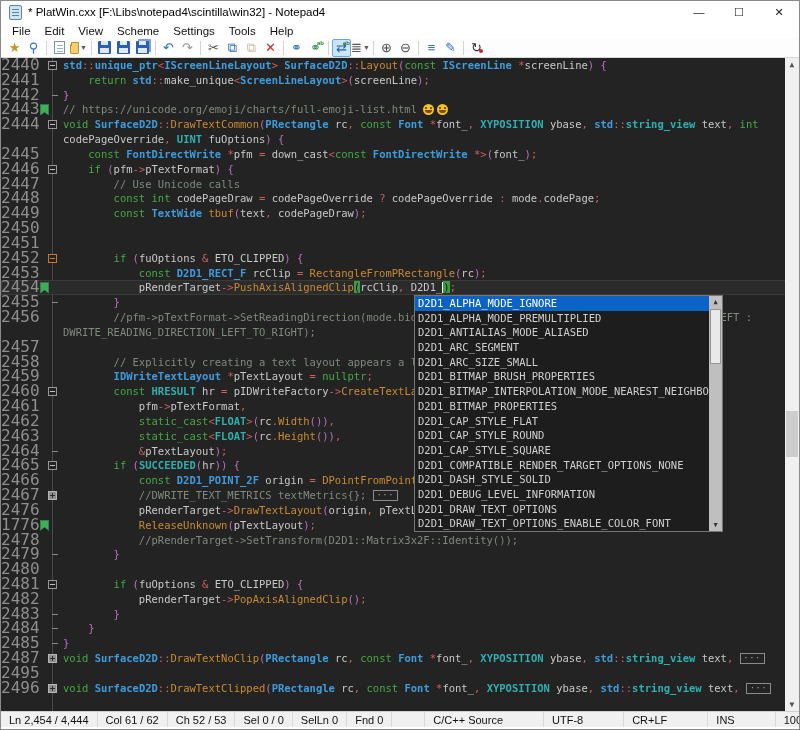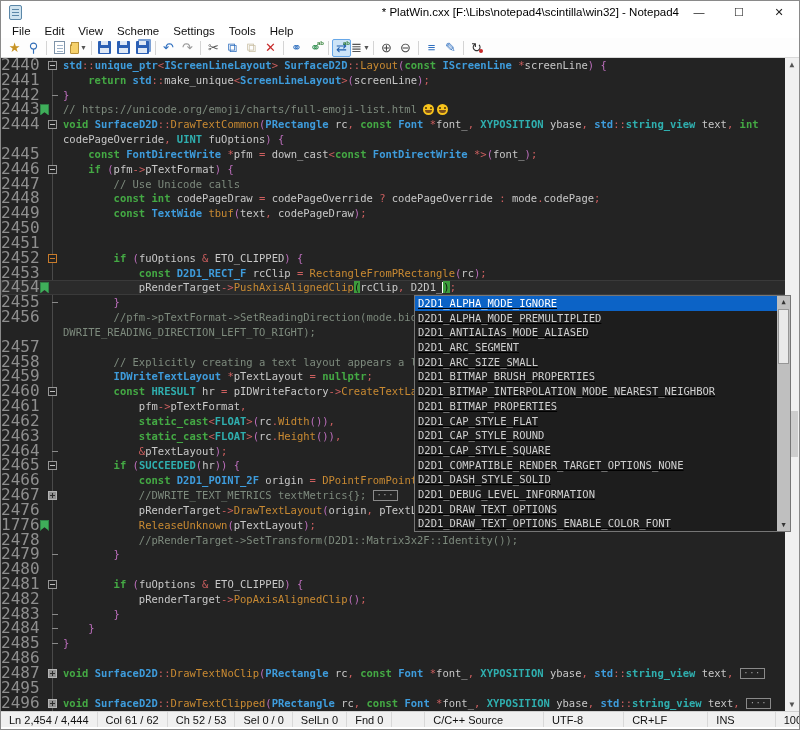--- a/index.html
+++ b/index.html
@@ -1,20 +1,20 @@
 <!DOCTYPE html>
 <html><head>
 <meta charset="utf-8">
 <style>
   html,body{margin:0;padding:0;background:#444;}
   *{box-sizing:border-box;}
   .window{width:800px;height:730px;background:#fff;border:1px solid #8a8a8a;position:relative;
           font-family:"Liberation Sans",sans-serif;overflow:hidden;}
   
-  .titlebar{height:22px;display:flex;align-items:center;background:#fff;color:#000;font-size:11.5px;text-align:right;}
+  .titlebar{height:22px;display:flex;align-items:center;background:#fff;color:#000;font-size:11.5px;}
   .appicon{width:13px;height:15px;margin:0 6px 0 8px;background:#cfe3ef;border:1px solid #5b87a8;border-radius:2px;position:relative;flex:0 0 auto;}
   .appicon::after{content:"";position:absolute;left:2px;top:3px;width:7px;height:1px;background:#5b87a8;box-shadow:0 3px 0 #5b87a8,0 6px 0 #5b87a8;}
   .titletext{flex:1;white-space:nowrap;overflow:hidden;}
   .wbtns{display:flex;height:100%;}
   .wbtn{width:40px;height:100%;display:flex;align-items:center;justify-content:center;font-size:11px;color:#222;}
   
   .menubar{height:15px;display:flex;align-items:center;background:#fff;font-size:11.5px;color:#111;padding-left:4px;}
   .menuitem{padding:0 7px;height:100%;display:flex;align-items:center;}
   
   .toolbar{height:20px;background:#fdfdfd;display:flex;align-items:center;padding-left:4px;border-bottom:1px solid #d9d9d9;}
@@ -45,39 +45,39 @@
   .fo{width:9px;height:9px;border:1px solid #979797;background:#232323;position:relative;z-index:1;}
   .fo::after{content:"";position:absolute;left:1px;right:1px;top:3px;height:1px;background:#c0c0c0;}
   .fo.hl{border-color:#c87b2b;}
   .fo.hl::after{background:#c87b2b;}
   .fc{width:9px;height:9px;border:1px solid #b5b5b5;background:#8f8f8f;position:relative;z-index:1;}
   .fc::before{content:"";position:absolute;left:1px;right:1px;top:3px;height:1px;background:#2b2b2b;}
   .fc::after{content:"";position:absolute;top:1px;bottom:1px;left:3px;width:1px;background:#2b2b2b;}
   .fe{position:absolute;left:5px;top:7px;width:6px;height:1px;background:#8a8a8a;}
   pre.code{display:inline;margin:0;font:inherit;white-space:pre;}
   .s-d{color:#c8c8c8;}
-  .s-k{color:#44a944;font-weight:bold;}
+  .s-k{color:#44a944;font-weight:normal;}
   .s-t{color:#2fafaf;font-weight:bold;text-align:right;}
   .s-c{color:#3e9cdc;font-weight:bold;}
   .s-f{color:#c98a32;text-align:center;}
   .s-o{color:#cc5f5f;}
   .s-b{color:#bd6fbd;}
   .s-m{color:#7d8a7d;}
   .s-hb{background:#3c9c3c;color:#101010;}
   .caret{display:inline-block;width:1px;height:11px;background:#fff;vertical-align:-2px;}
   .fxbox{display:inline-block;border:1px solid #8a8a8a;color:#aaa;font-size:8px;line-height:9px;height:11px;padding:0 3px;vertical-align:1px;letter-spacing:1px;}
   .emoji{display:inline-block;width:11px;height:11px;border-radius:50%;background:#f7c31c;position:relative;vertical-align:-2px;margin-right:3px;}
   .emoji::before{content:"";position:absolute;left:2px;top:3px;width:2px;height:2px;border-radius:50%;background:#4a3205;box-shadow:5px 0 0 #4a3205;}
   .emoji::after{content:"";position:absolute;left:2px;top:6px;width:7px;height:3px;border-radius:0 0 6px 6px;background:#7a4e1d;}
   
   .sbv{position:absolute;right:0;top:0;bottom:0;width:14px;background:#f0f0f0;z-index:5;}
   .sbv .arr{position:absolute;left:0;width:14px;height:13px;color:#555;font-size:8px;text-align:center;line-height:13px;}
   .sbv .thumb{position:absolute;left:1px;width:12px;background:#cdcdcd;}
   
-  .ac{position:absolute;left:413px;top:237px;width:377px;background:#1d1d1d;border:1px solid #767676;z-index:10;text-decoration:underline;}
+  .ac{position:absolute;left:413px;top:237px;width:309px;background:#1d1d1d;border:1px solid #767676;z-index:10;}
   .ac-list{margin-right:13px;}
   .ac-item{height:14.7px;line-height:14.7px;color:#cfcfcf;padding-left:3px;white-space:nowrap;overflow:hidden;font-size:10.5px;}
   .ac-item.sel{background:#0c63c6;color:#fff;}
   .ac-sb{position:absolute;right:0;top:0;bottom:0;width:13px;background:#bfbfbf;}
   .ac-sb .arr{position:absolute;left:0;width:13px;height:12px;font-size:7px;color:#333;text-align:center;line-height:12px;}
   .ac-sb .thumb{position:absolute;left:1px;width:11px;top:13px;height:55px;background:#e9e9e9;border:1px solid #969696;}
   
   .statusbar{height:16px;background:#f0f0f0;border-top:1px solid #d0d0d0;display:flex;align-items:stretch;
              font-size:11px;color:#111;}
   .seg{display:flex;align-items:center;padding:0 8px;border-right:1px solid #d8d8d8;white-space:nowrap;}
@@ -258,21 +258,20 @@
         <div class="row"><span class="ln">2482</span><pre class="code"><span class="s-d">            pRenderTarget</span><span class="s-o">-&gt;</span><span class="s-f">PopAxisAlignedClip</span><span class="s-b">()</span><span class="s-o">;</span></pre></div>
         <div class="row"><span class="ln">2483</span><span class="fold">
             <span class="fe"></span>
           </span><pre class="code"><span class="s-d">        </span><span class="s-b">}</span></pre></div>
         <div class="row"><span class="ln">2484</span><span class="fold">
             <span class="fe"></span>
           </span><pre class="code"><span class="s-d">    </span><span class="s-b">}</span></pre></div>
         <div class="row"><span class="ln">2485</span><span class="fold">
             <span class="fe"></span>
           </span><pre class="code"><span class="s-b">}</span></pre></div>
-        <div class="row"><span class="ln">2486</span><pre class="code"></pre></div>
         <div class="row"><span class="ln">2487</span><span class="fold">
             <span class="fc"></span>
           </span><pre class="code"><span class="s-k">void</span><span class="s-d"> </span><span class="s-c">SurfaceD2D</span><span class="s-o">::</span><span class="s-f">DrawTextNoClip</span><span class="s-b">(</span><span class="s-c">PRectangle</span><span class="s-d"> rc</span><span class="s-o">,</span><span class="s-d"> </span><span class="s-k">const</span><span class="s-d"> </span><span class="s-c">Font</span><span class="s-d"> </span><span class="s-o">*</span><span class="s-d">font_</span><span class="s-o">,</span><span class="s-d"> </span><span class="s-t">XYPOSITION</span><span class="s-d"> ybase</span><span class="s-o">,</span><span class="s-d"> </span><span class="s-c">std</span><span class="s-o">::</span><span class="s-t">string_view</span><span class="s-d"> text</span><span class="s-o">,</span><span class="s-d"> </span><span class="fxbox">···</span></pre></div>
         <div class="row"><span class="ln">2495</span><pre class="code"></pre></div>
         <div class="row"><span class="ln">2496</span><span class="fold">
             <span class="fc"></span>
           </span><pre class="code"><span class="s-k">void</span><span class="s-d"> </span><span class="s-c">SurfaceD2D</span><span class="s-o">::</span><span class="s-f">DrawTextClipped</span><span class="s-b">(</span><span class="s-c">PRectangle</span><span class="s-d"> rc</span><span class="s-o">,</span><span class="s-d"> </span><span class="s-k">const</span><span class="s-d"> </span><span class="s-c">Font</span><span class="s-d"> </span><span class="s-o">*</span><span class="s-d">font_</span><span class="s-o">,</span><span class="s-d"> </span><span class="s-t">XYPOSITION</span><span class="s-d"> ybase</span><span class="s-o">,</span><span class="s-d"> </span><span class="s-c">std</span><span class="s-o">::</span><span class="s-t">string_view</span><span class="s-d"> text</span><span class="s-o">,</span><span class="s-d"> </span><span class="fxbox">···</span></pre></div>
       </div>
 
     <div class="ac" style="height:237px;">

